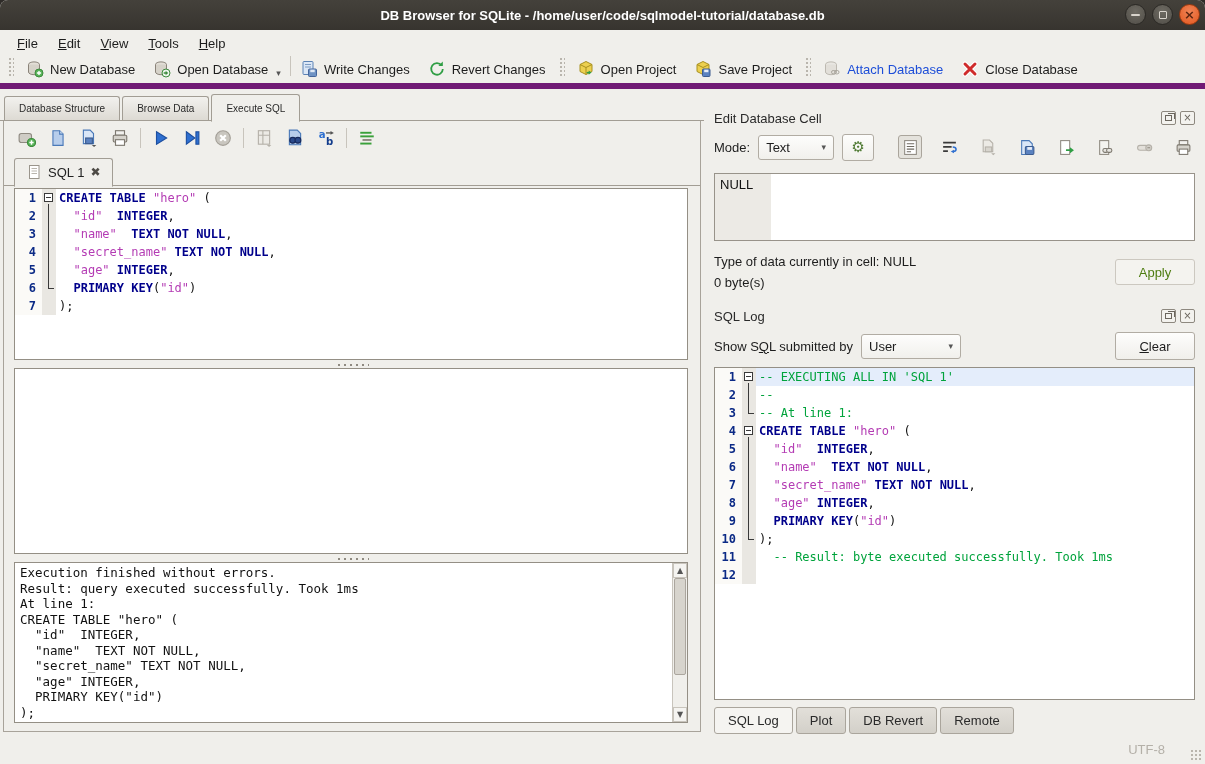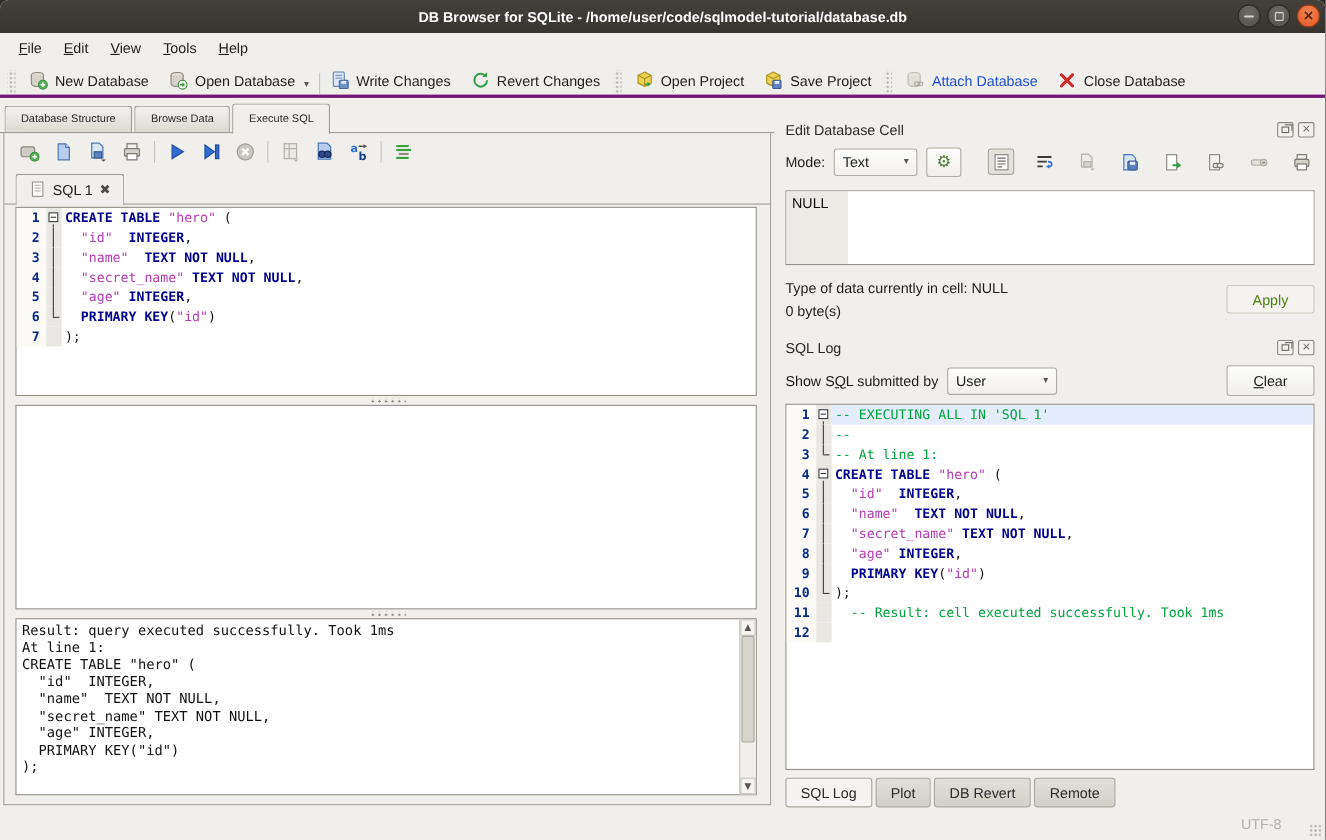--- a/index.html
+++ b/index.html
@@ -12,21 +12,21 @@
 .winbtns{position:absolute;right:5px;top:4px;display:flex;gap:6px;}
 .wbtn{width:21px;height:21px;border-radius:50%;background:radial-gradient(circle at 50% 35%,#6e6b63,#504d47);border:1px solid #2b2925;display:flex;align-items:center;justify-content:center;cursor:default;}
 .wbtn .min{width:9px;height:2px;background:#d8d4cc;border-radius:1px;}
 .wbtn .max{width:8px;height:8px;border:1.5px solid #d8d4cc;border-radius:1px;}
 .wbtn.close{background:radial-gradient(circle at 50% 35%,#f08456,#e2571f);border-color:#9c3a10;}
 .wbtn.close .x{color:#5e2610;font-weight:bold;font-size:13px;line-height:1;font-family:"DejaVu Sans",sans-serif;}
 
 .menubar{height:26px;flex:none;display:flex;align-items:center;padding-left:8px;gap:2px;background:#f0efeb;}
 .mitem{font-size:13px;color:#1d1d1d;padding:3px 9px;border-radius:3px;}
 
-.toolbar{height:33px;flex:none;display:flex;align-items:flex-end;padding:0 4px;background:#f0efeb;border-bottom:3px solid #701a75;}
+.toolbar{height:33px;flex:none;display:flex;align-items:flex-start;padding:0 4px;background:#f0efeb;border-bottom:6px solid #701a75;}
 .tb-handle{width:7px;height:22px;margin:0 3px;background-image:radial-gradient(circle,#b9b5ad 1px,transparent 1.2px);background-size:4px 4px;background-position:1px 1px;}
 .tbtn{display:flex;align-items:center;gap:6px;padding:4px 9px;font-size:13px;color:#1d1d1d;background:none;border:none;font-family:inherit;position:relative;}
 .tbtn.disabled{color:#1d4ed8;}
 .tbtn svg{flex:none;}
 .tbtn .dd{font-size:9px;color:#555;margin-left:2px;align-self:flex-end;font-family:"DejaVu Sans",sans-serif;}
 
 .content{flex:1;display:flex;min-height:0;}
 .leftcol{width:704px;flex:none;display:flex;flex-direction:column;}
 .tabstrip{height:32px;flex:none;display:flex;align-items:flex-end;padding-left:4px;position:relative;}
 .tabstrip::after{content:"";position:absolute;left:0;right:0;bottom:0;height:1px;background:#a29d94;}
@@ -320,21 +320,21 @@
             <div class="code-row"><span class="ln">7</span><span class="fold "></span><span class="code"><span class="tk-pl">);</span></span></div>
           </div>
         <div class="hsplit">
             <span class="dots"></span>
           </div>
         <div class="pane-empty"></div>
         <div class="hsplit">
             <span class="dots"></span>
           </div>
         <div class="results">
-          <div class="res-text"><div>Result: query executed successfully. Took 1ms</div><div>At line 1:</div><div>CREATE TABLE "hero" (</div><div>  "id"  INTEGER,</div><div>  "name"  TEXT NOT NULL,</div><div>  "secret_name" TEXT NOT NULL,</div><div>  "age" INTEGER,</div><div>  PRIMARY KEY("id")</div><div>);</div></div>
+          <div class="res-text"><div>Execution finished without errors.</div><div>Result: query executed successfully. Took 1ms</div><div>At line 1:</div><div>CREATE TABLE "hero" (</div><div>  "id"  INTEGER,</div><div>  "name"  TEXT NOT NULL,</div><div>  "secret_name" TEXT NOT NULL,</div><div>  "age" INTEGER,</div><div>  PRIMARY KEY("id")</div><div>);</div></div>
           <div class="vscroll">
             <span class="sb-btn">▲</span>
             <span class="sb-track">
                 <span class="sb-thumb"></span>
               </span>
             <span class="sb-btn">▼</span>
           </div>
         </div>
       </div>
     </div>
@@ -447,21 +447,21 @@
           <div class="code-row hl"><span class="ln">1</span><span class="fold start"><i class="fb"></i></span><span class="code"><span class="tk-cm">-- EXECUTING ALL IN 'SQL 1'</span></span></div>
           <div class="code-row"><span class="ln">2</span><span class="fold mid"></span><span class="code"><span class="tk-cm">--</span></span></div>
           <div class="code-row"><span class="ln">3</span><span class="fold end"></span><span class="code"><span class="tk-cm">-- At line 1:</span></span></div>
           <div class="code-row"><span class="ln">4</span><span class="fold start"><i class="fb"></i></span><span class="code"><span class="tk-kw">CREATE TABLE</span><span class="tk-pl"> </span><span class="tk-id">"hero"</span><span class="tk-pl"> (</span></span></div>
           <div class="code-row"><span class="ln">5</span><span class="fold mid"></span><span class="code"><span class="tk-pl">  </span><span class="tk-id">"id"</span><span class="tk-pl">  </span><span class="tk-kw">INTEGER</span><span class="tk-pl">,</span></span></div>
           <div class="code-row"><span class="ln">6</span><span class="fold mid"></span><span class="code"><span class="tk-pl">  </span><span class="tk-id">"name"</span><span class="tk-pl">  </span><span class="tk-kw">TEXT NOT NULL</span><span class="tk-pl">,</span></span></div>
           <div class="code-row"><span class="ln">7</span><span class="fold mid"></span><span class="code"><span class="tk-pl">  </span><span class="tk-id">"secret_name"</span><span class="tk-pl"> </span><span class="tk-kw">TEXT NOT NULL</span><span class="tk-pl">,</span></span></div>
           <div class="code-row"><span class="ln">8</span><span class="fold mid"></span><span class="code"><span class="tk-pl">  </span><span class="tk-id">"age"</span><span class="tk-pl"> </span><span class="tk-kw">INTEGER</span><span class="tk-pl">,</span></span></div>
           <div class="code-row"><span class="ln">9</span><span class="fold mid"></span><span class="code"><span class="tk-pl">  </span><span class="tk-kw">PRIMARY KEY</span><span class="tk-pl">(</span><span class="tk-id">"id"</span><span class="tk-pl">)</span></span></div>
           <div class="code-row"><span class="ln">10</span><span class="fold end"></span><span class="code"><span class="tk-pl">);</span></span></div>
-          <div class="code-row"><span class="ln">11</span><span class="fold "></span><span class="code"><span class="tk-pl">  </span><span class="tk-cm">-- Result: cell executed successfully. Took 1ms</span></span></div>
+          <div class="code-row"><span class="ln">11</span><span class="fold "></span><span class="code"><span class="tk-pl">  </span><span class="tk-cm">-- Result: byte executed successfully. Took 1ms</span></span></div>
           <div class="code-row"><span class="ln">12</span><span class="fold "></span><span class="code"></span></div>
         </div>
       <div class="btabs">
         <span class="btab active">SQL Log</span>
         <span class="btab">Plot</span>
         <span class="btab">DB Revert</span>
         <span class="btab">Remote</span>
       </div>
     </div>
   </div>

